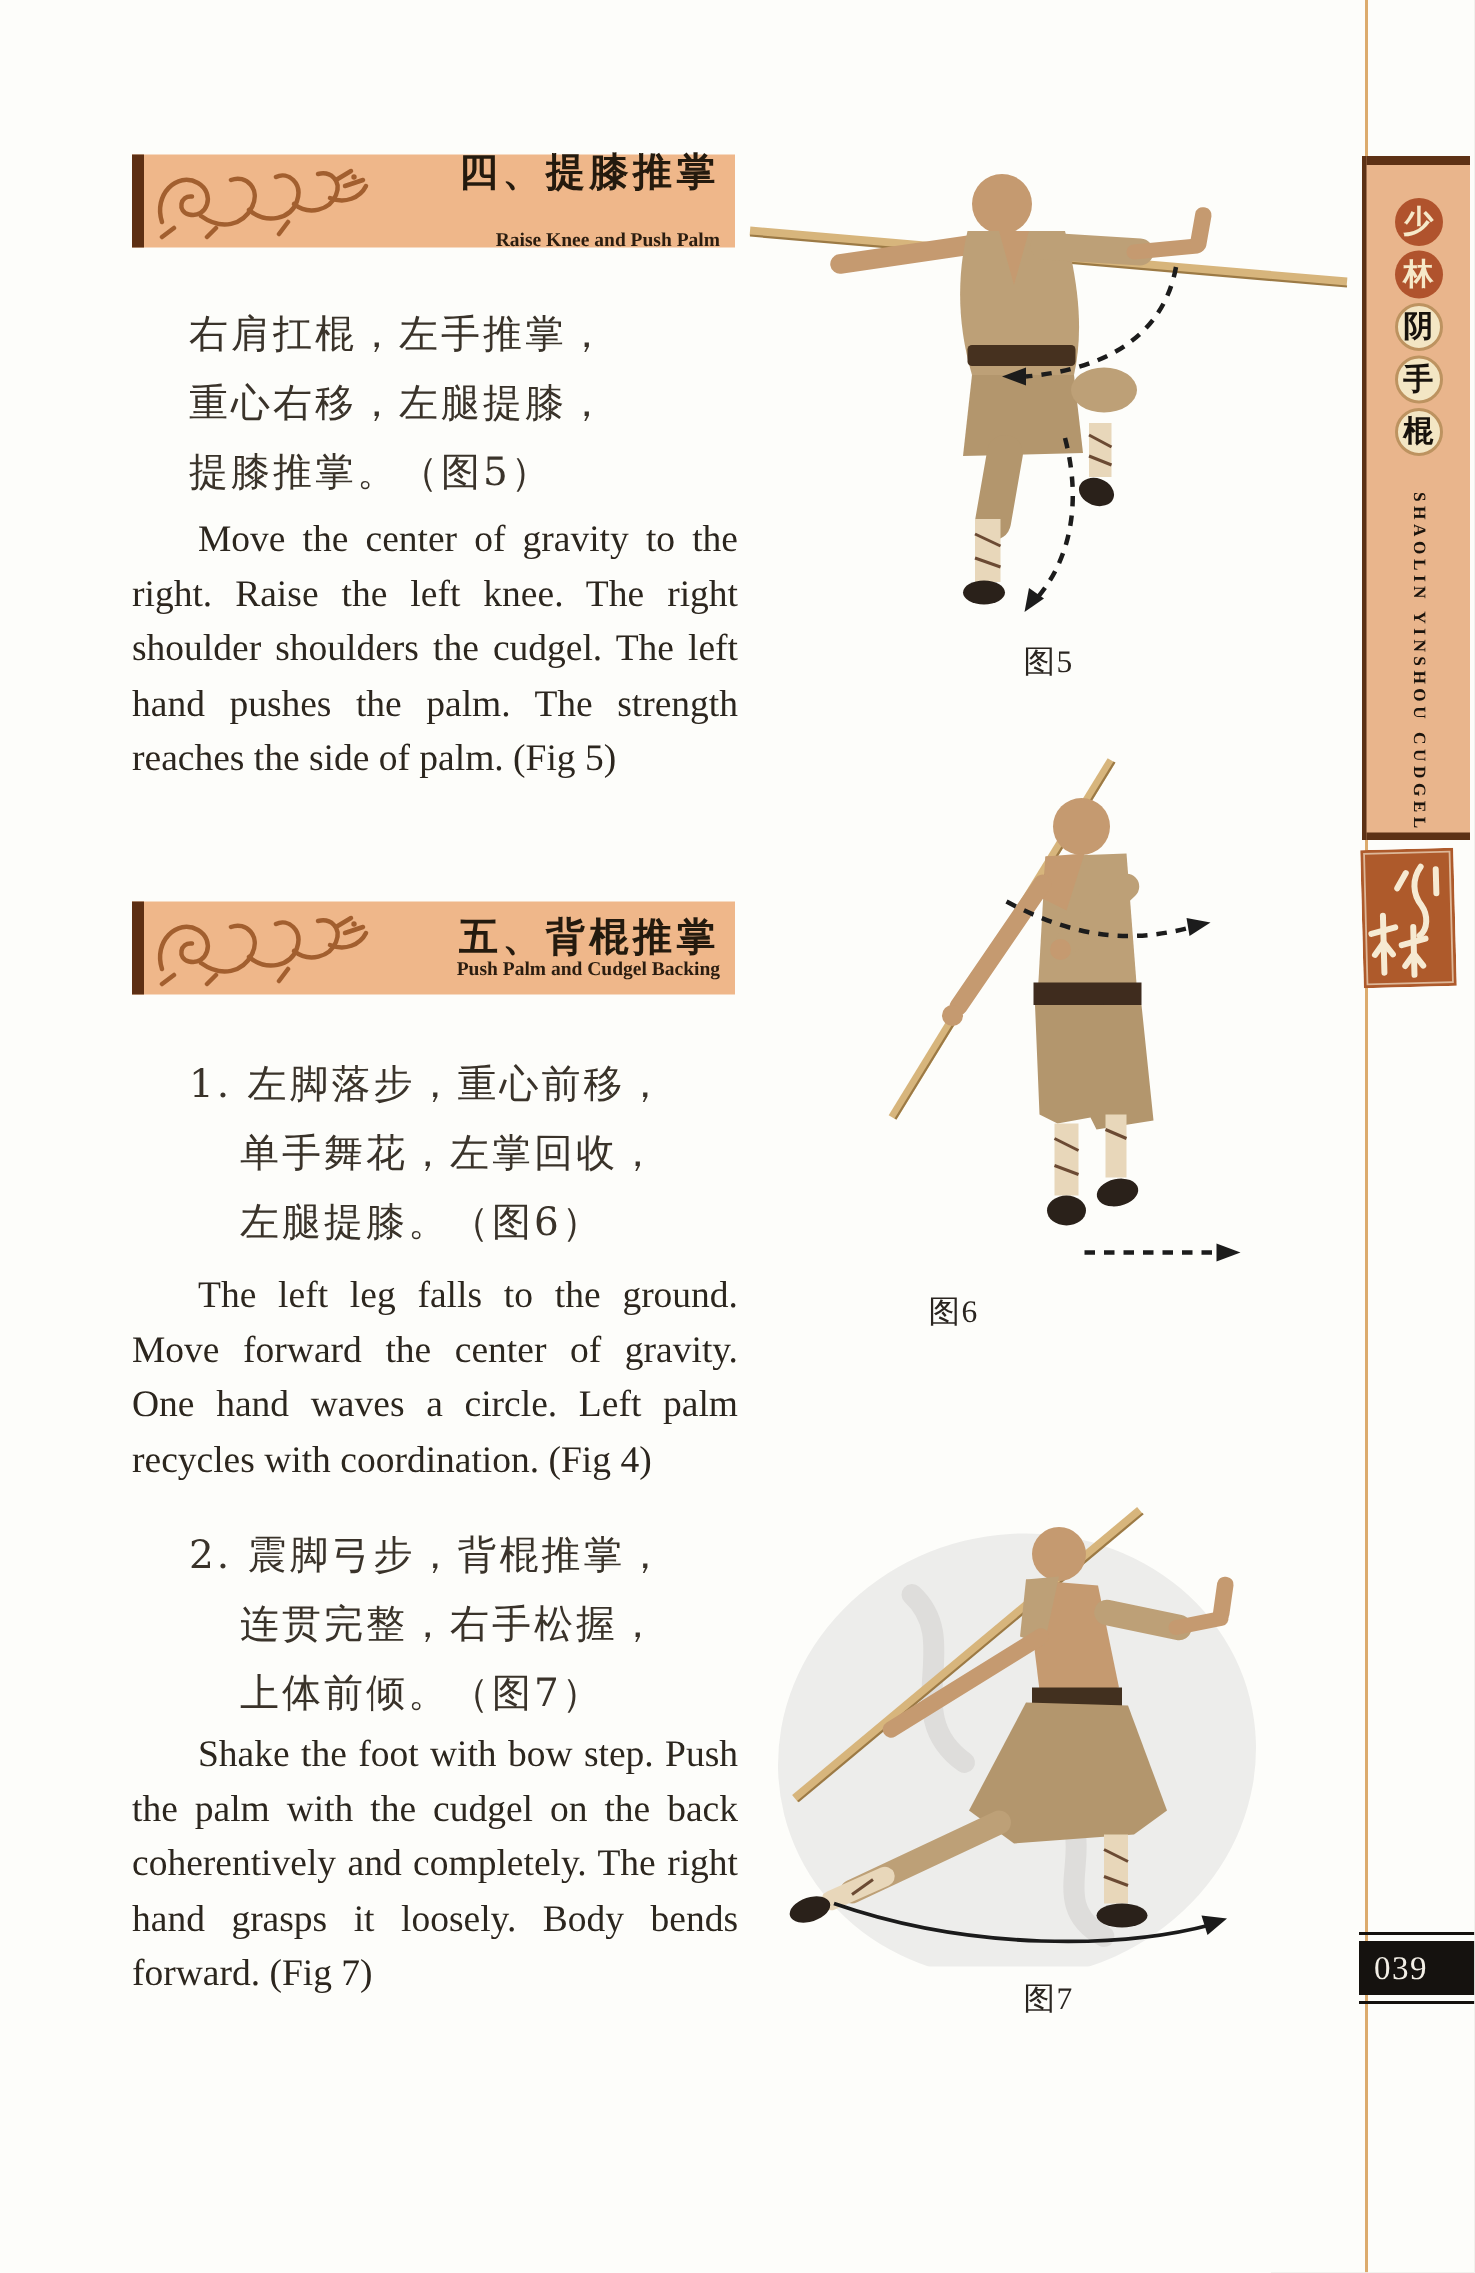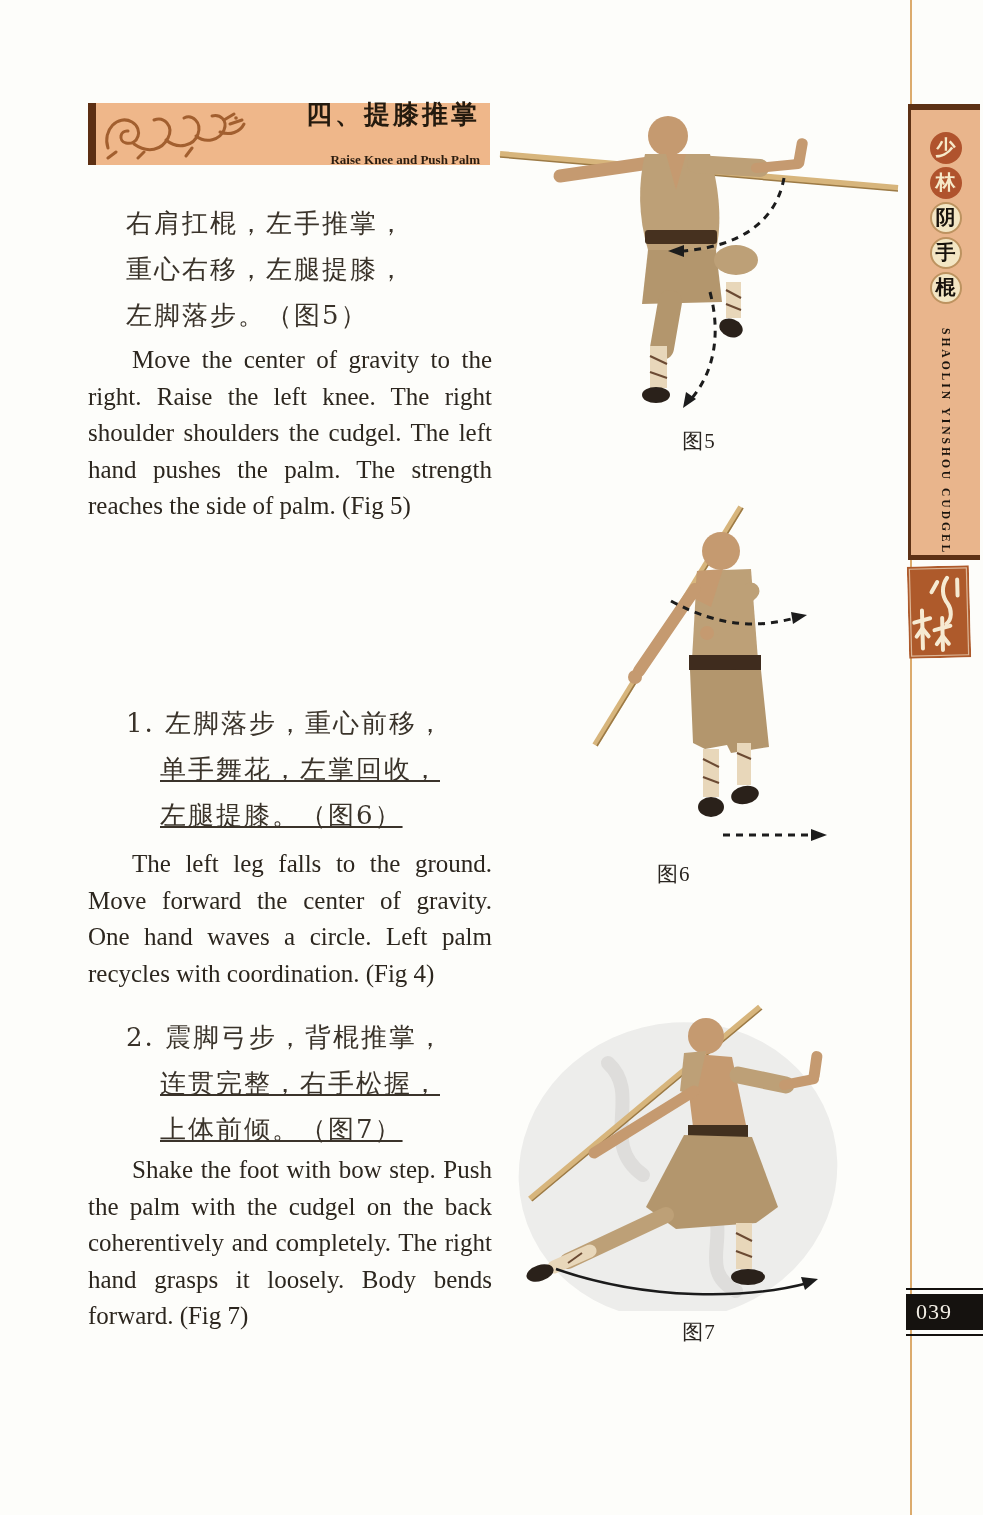--- a/index.html
+++ b/index.html
@@ -20,34 +20,34 @@
   }
   .band .dragon{position:absolute;left:4px;top:3px;}
   .band .t-cn{font-size:26px;font-weight:bold;letter-spacing:3px;color:#241a0e;line-height:1.05;}
   .band .t-en{font-size:13px;font-weight:bold;color:#2b1d10;line-height:1.1;}
   #band-1{top:103px;gap:24px;} #band-2{top:601px;}
 
   
   .cn-para{position:absolute;left:126px;width:380px;font-size:26px;line-height:46px;
     color:#3a332a;letter-spacing:2px;font-family:"DejaVu Serif","Liberation Serif",serif;}
   #cn-1{top:200px;} #cn-2{top:700px;} #cn-3{top:1014px;}
-  .cn-line.cont{padding-left:34px;text-decoration:underline;}
+  .cn-line.cont{padding-left:34px;}
 
   
   .en-para{position:absolute;left:88px;width:404px;font-size:25px;line-height:36.6px;
     text-align:justify;text-align-last:left;text-indent:44px;color:#2c261e;}
   #en-1{top:342px;} #en-2{top:846px;} #en-3{top:1152px;}
 
   
   .figure{position:absolute;display:flex;flex-direction:column;align-items:center;}
   #fig-5{left:498px;top:98px;width:402px;}
   #fig-6{left:545px;top:505px;width:350px;}
   #fig-7{left:498px;top:1003px;width:402px;}
   .fig-caption{font-size:21px;color:#2a2520;margin-top:7px;letter-spacing:1px;}
-  #fig-6 .fig-caption{align-self:flex-start;margin-left:112px;}
+  #fig-6 .fig-caption{align-self:flex-start;margin-left:74px;}
 
   
   .spine-strip{
     position:absolute;left:908px;top:104px;width:72px;height:456px;
     background:#e9b58c;border-left:3px solid #5d3115;box-sizing:border-box;
     display:flex;flex-direction:column;align-items:center;
   }
   .spine-strip .cap{width:100%;height:6px;background:#5d3115;}
   .spine-strip .cap.bottom{margin-top:auto;height:5px;}
   .badges{margin-top:22px;display:flex;flex-direction:column;gap:3px;align-items:center;}
@@ -91,21 +91,21 @@
         <circle cx="136" cy="12" r="1.8" fill="#a25f2f"></circle>
       </svg>
     </span>
     <span class="t-cn">四、提膝推掌</span>
     <span class="t-en">Raise Knee and Push Palm</span>
   </div>
 
   <div class="cn-para" id="cn-1">
     <div class="cn-line">右肩扛棍，左手推掌，</div>
     <div class="cn-line">重心右移，左腿提膝，</div>
-    <div class="cn-line">左脚落步。（图5）</div>
+    <div class="cn-line">提膝推掌。（图5）</div>
   </div>
 
   <div class="en-para" id="en-1">Move the center of gravity to the right. Raise the left knee. The right shoulder shoulders the cudgel. The left hand pushes the palm. The strength reaches the side of palm. (Fig 5)</div>
 
   <div class="figure" id="fig-5">
     <svg width="402" height="322" viewBox="0 0 402 322">
 
       <line x1="2" y1="56" x2="400" y2="90" stroke="#d7b57c" stroke-width="6"></line>
       <line x1="2" y1="59" x2="400" y2="93" stroke="#9c7a45" stroke-width="1.5"></line>
 
@@ -134,20 +134,38 @@
       <g fill="none" stroke="#1c1c1c" stroke-width="3" stroke-dasharray="7 6">
         <path d="M286,80 C278,124 242,148 186,153"></path>
         <path d="M212,194 C224,240 214,276 194,300"></path>
       </g>
       <polygon points="170,153 186,147 186,159" fill="#1c1c1c"></polygon>
       <polygon points="185,310 198,301 188,294" fill="#1c1c1c"></polygon>
     </svg>
     <div class="fig-caption">图5</div>
   </div>
 
+  <div class="band" id="band-2">
+    <span class="dragon">
+      <svg width="150" height="54" viewBox="0 0 150 54">
+        <g fill="none" stroke="#a25f2f" stroke-width="3" stroke-linecap="round">
+          <path d="M8,42 C2,24 18,8 32,16 C44,23 38,40 26,37 C18,35 20,24 28,25"></path>
+          <path d="M34,38 C48,48 62,44 68,32 C74,20 64,10 54,14"></path>
+          <path d="M66,34 C78,44 94,40 98,28 C102,16 92,8 84,12"></path>
+          <path d="M96,30 C106,38 120,34 124,24 C128,14 120,8 112,10"></path>
+          <path d="M120,26 C130,30 140,26 144,18"></path>
+          <path d="M124,14 L134,8 M130,18 L142,14"></path>
+          <path d="M16,46 L8,52 M44,46 L38,52 M92,42 L86,50"></path>
+        </g>
+        <circle cx="136" cy="12" r="1.8" fill="#a25f2f"></circle>
+      </svg>
+    </span>
+    <span class="t-cn">五、背棍推掌</span>
+    <span class="t-en">Push Palm and Cudgel Backing</span>
+  </div>
 
   <div class="cn-para" id="cn-2">
     <div class="cn-line">1. 左脚落步，重心前移，</div>
     <div class="cn-line cont">单手舞花，左掌回收，</div>
     <div class="cn-line cont">左腿提膝。（图6）</div>
   </div>
 
   <div class="en-para" id="en-2">The left leg falls to the ground. Move forward the center of gravity. One hand waves a circle. Left palm recycles with coordination. (Fig 4)</div>
 
   <div class="figure" id="fig-6">

